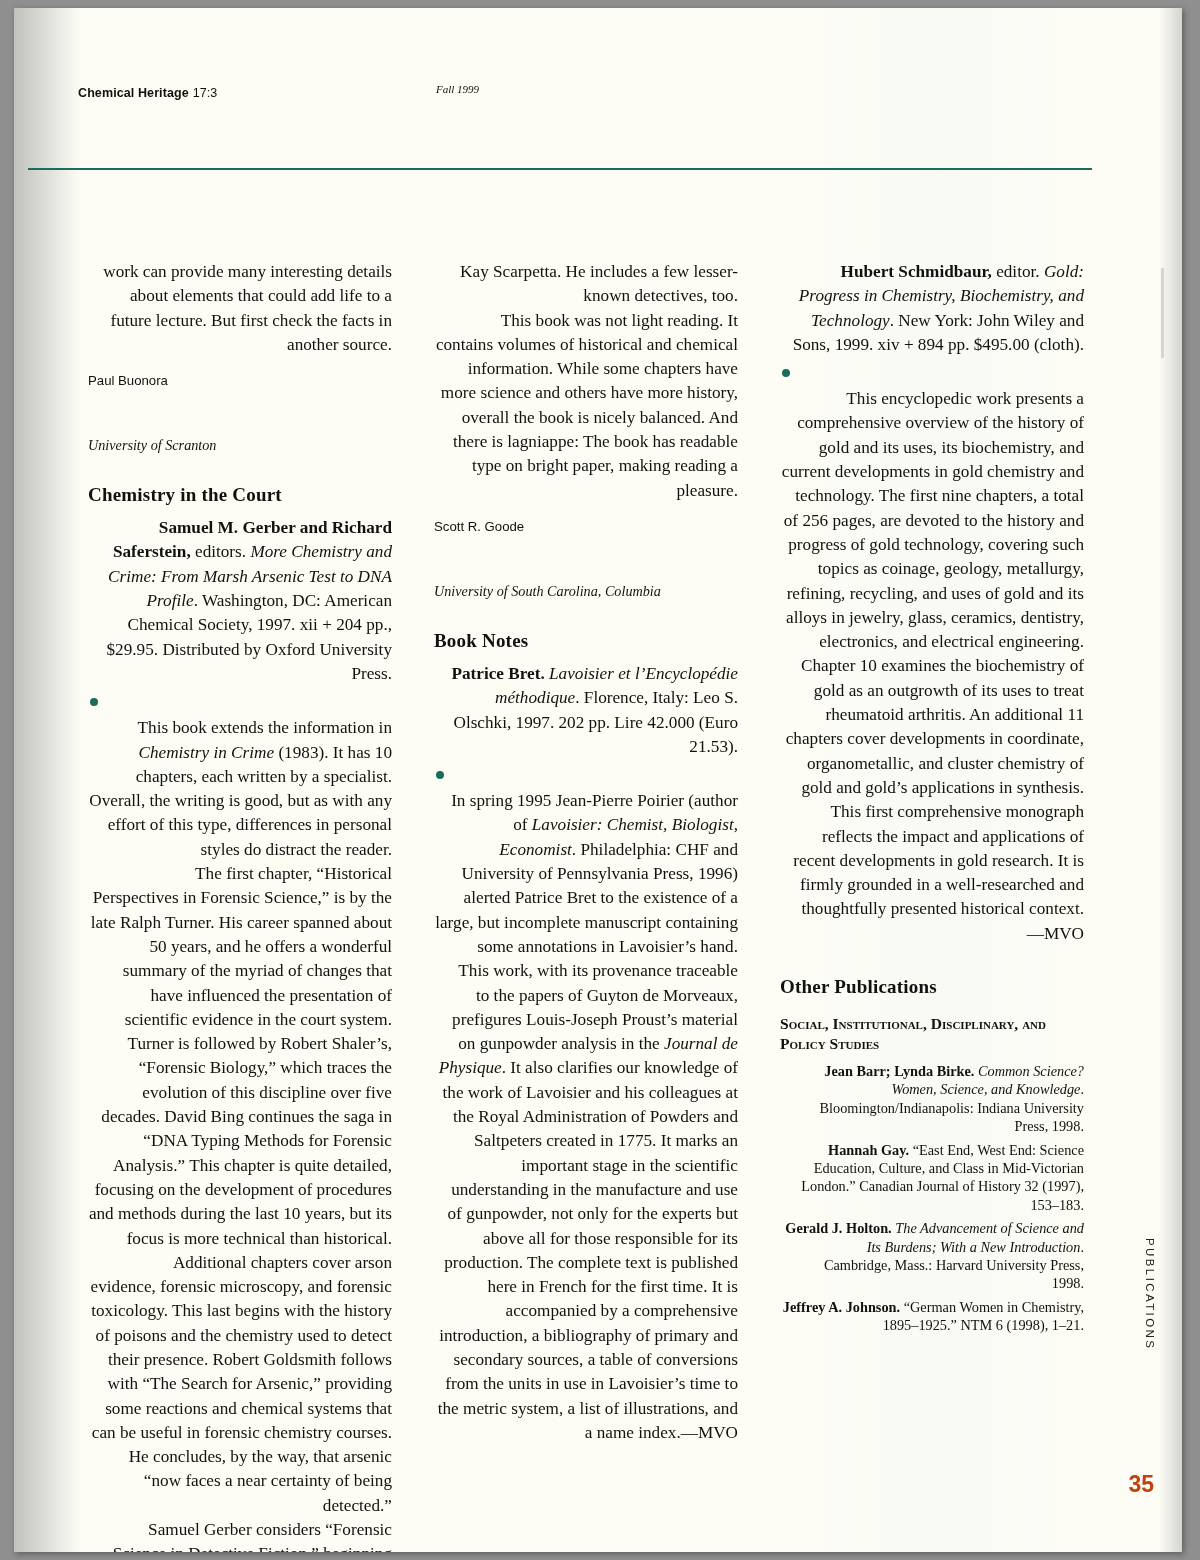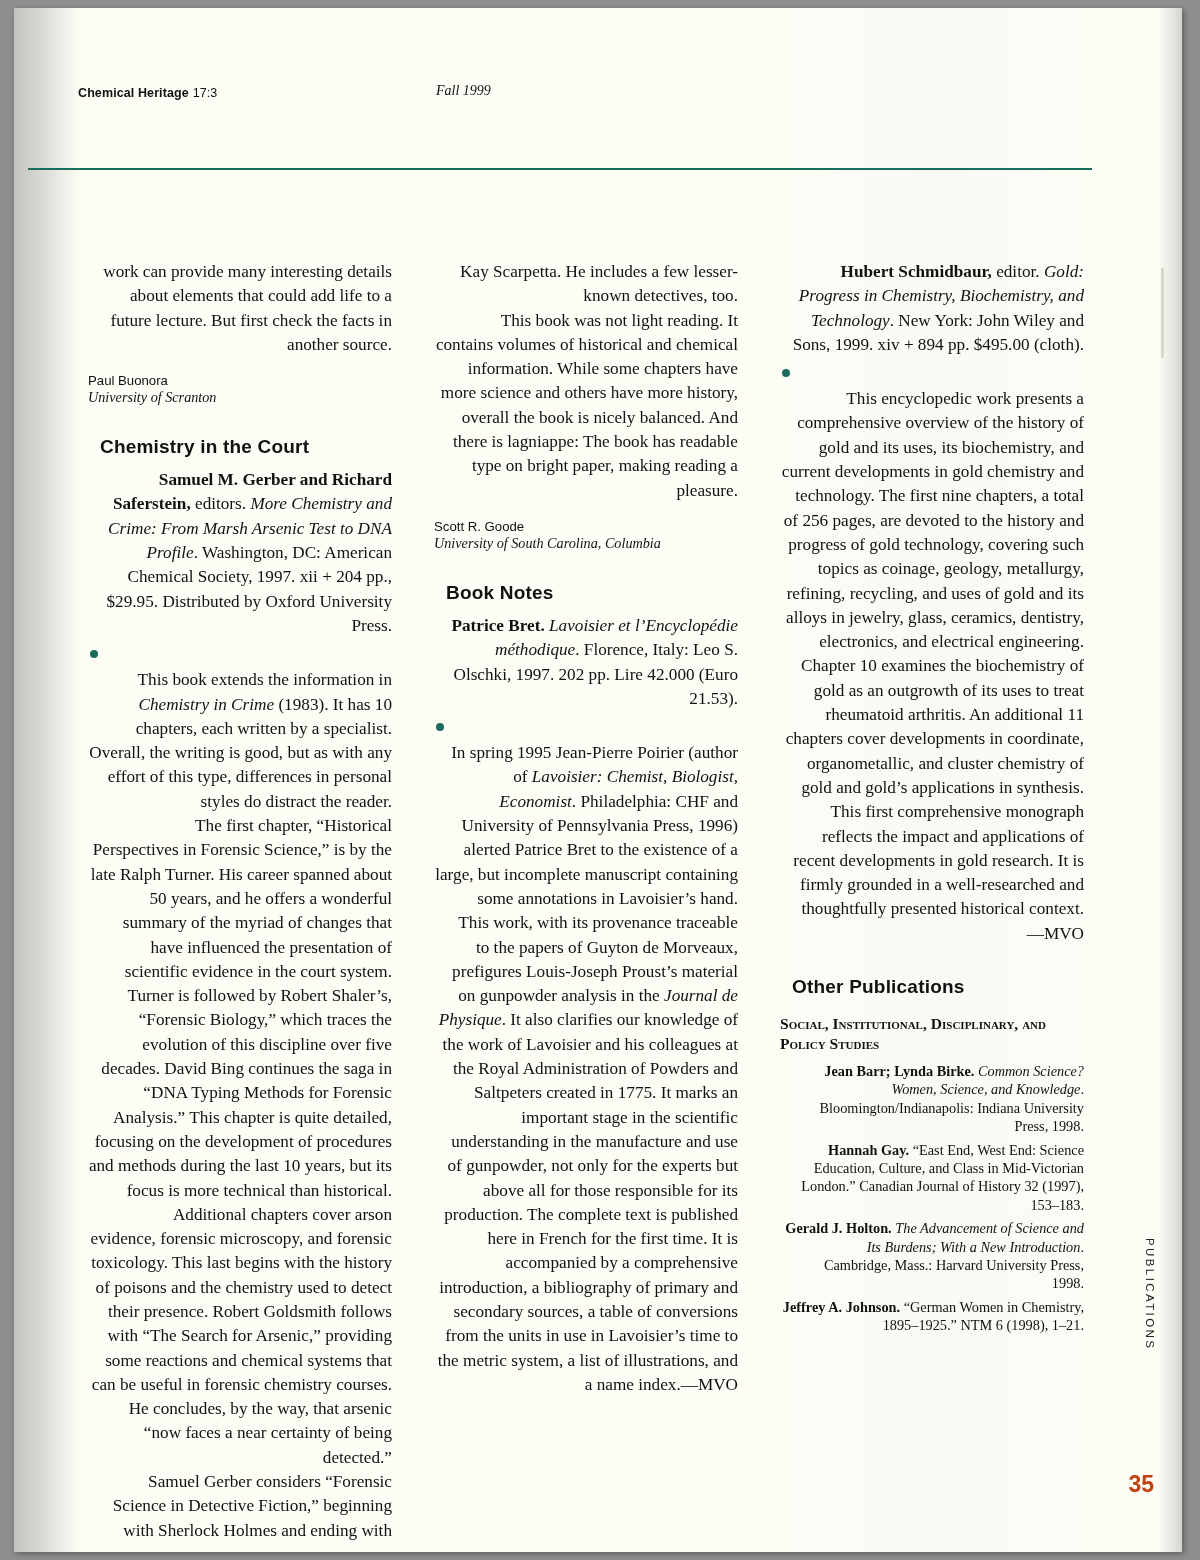--- a/index.html
+++ b/index.html
@@ -68,21 +68,21 @@
     font-weight: normal;
     font-size: 12.5px;
     color: #111;
   }
   .runhead .date {
     position: absolute;
     left: 358px;
     top: 0;
     font-family: "Liberation Serif", serif;
     font-style: italic;
-    font-size: 14px;
+    font-size: 11px;
     color: #111;
   }
 
   .rule {
     position: absolute;
     left: 14px;
     top: 160px;
     width: 1064px;
     height: 2px;
     background: #1d6b5a;
@@ -119,27 +119,28 @@
     margin-top: 15px;
     font-family: "Liberation Sans", sans-serif;
     font-size: 13.2px;
     line-height: 17px;
     color: #111;
   }
   .byline .aff {
     font-family: "Liberation Serif", serif;
     font-style: italic;
     font-size: 14.2px;
+    margin-top: 48px;
   }
   h2.section {
-    font-family: Liberation Sans, sans-serif;
+    font-family: Liberation Serif, serif;
     font-size: 19px;
     font-weight: bold;
     color: #111;
-    margin: 30px 0 10px 12px;
+    margin: 30px 0 10px 0;
     letter-spacing: 0.2px;
   }
   .bullet {
     display: block;
     width: 8px; height: 8px;
     border-radius: 50%;
     background: #1d6b5a;
     margin: 12px 0 10px 2px;
   }
   .bold { font-weight: bold; }

